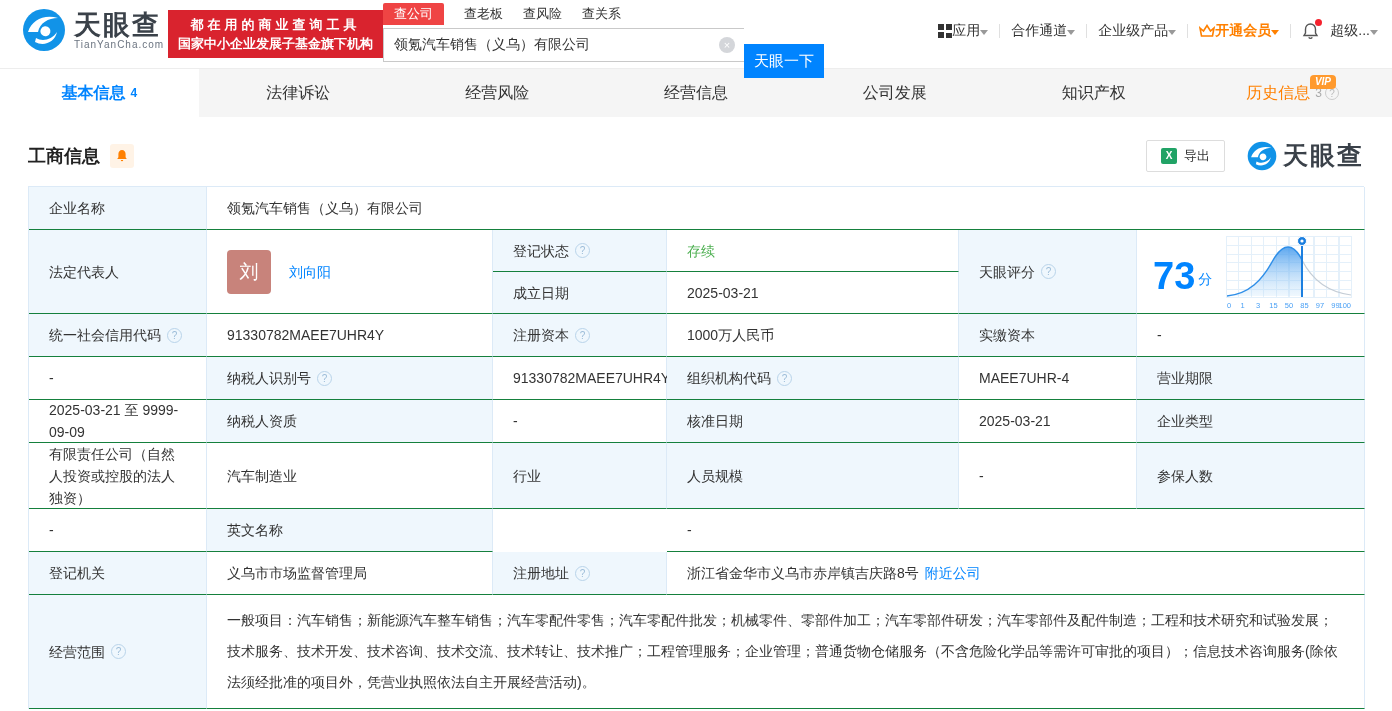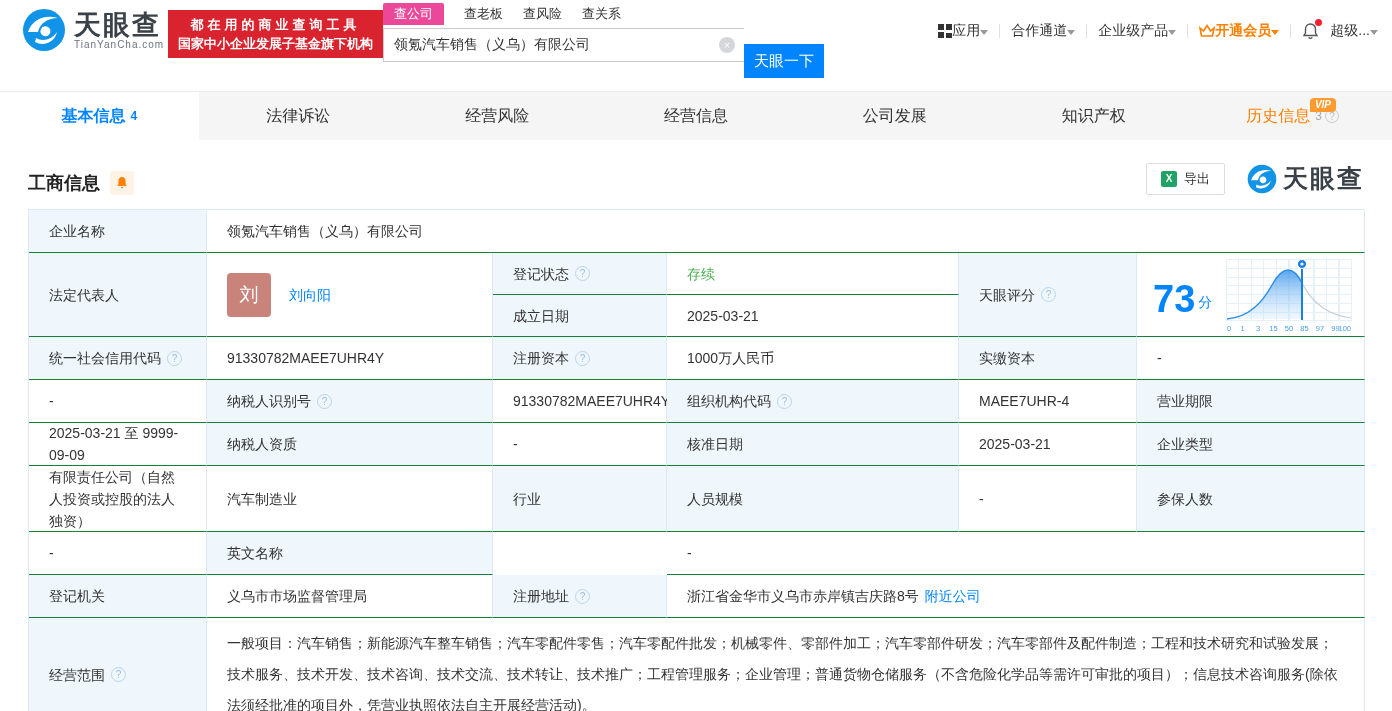--- a/index.html
+++ b/index.html
@@ -11,21 +11,21 @@
   .logo { position:absolute; left:22px; top:8px; display:flex; align-items:center; gap:8px; }
   .logo-text .brand { font-size:27px; font-weight:bold; color:#3a4149; letter-spacing:2px; line-height:28px;}
   .logo-text .domain { font-size:10px; color:#6b7480; letter-spacing:1px; }
   .slogan { position:absolute; left:168px; top:10px; background:#d9232e; color:#fff;
     padding:5px 10px; font-size:13px; font-weight:bold; line-height:19px; text-align:center; }
   .slogan .l1 { letter-spacing:4px; }
 
   .search { position:absolute; left:383px; top:3px; }
   .search-tabs { display:flex; gap:20px; align-items:center; font-size:13px; margin-bottom:3px; }
   .search-tab { color:#333; cursor:pointer; padding:2px 0; }
-  .search-tab.active { background:#ec4899; color:#fff; padding:2px 11px; border-radius:2px 2px 0 0; }
+  .search-tab.active { background:#ef4444; color:#fff; padding:2px 11px; border-radius:2px 2px 0 0; }
   .search-row { display:flex; }
   .search-box { position:relative; }
   .search-box input { width:361px; height:34px; border:1px solid #c9c9c9; border-right:none;
     padding:0 30px 0 10px; font-size:14px; color:#333; outline:none;
     font-family:"Liberation Sans","DejaVu Sans",sans-serif; }
   .clear-icon { position:absolute; right:9px; top:9px; width:16px; height:16px; border-radius:50%;
     background:#d4d6da; color:#fff; font-size:11px; line-height:16px; text-align:center; cursor:pointer; }
   .search-btn { width:80px; height:34px; background:#0084ff; color:#fff; border:none;
     font-size:15px; cursor:pointer; font-family:inherit;margin-top:16px; }
 
@@ -33,35 +33,35 @@
   .nav-item { display:flex; align-items:center; gap:0; color:#333; cursor:pointer; white-space:nowrap; }
   .nav-sep { width:1px; height:14px; background:#e0e0e0; }
   .caret { width:0; height:0; border-left:4px solid transparent; border-right:4px solid transparent;
     border-top:5px solid #999; margin-top:2px; }
   .vip-link { color:#ff8000; font-weight:bold; }
   .vip-link .caret{ border-top-color:#ff8000; }
   .bell-wrap { position:relative; }
   .bell-dot { position:absolute; top:-3px; right:-3px; width:7px; height:7px; background:#f5222d; border-radius:50%; }
 
   
-  .tab-bar { display:flex; height:49px; background:#f5f5f5; border-top:1px solid #ededed; margin-top:25px;}
+  .tab-bar { display:flex; height:49px; background:#f5f5f5; border-top:1px solid #ededed; margin-top:2px;}
   .main-tab { flex:1; display:flex; align-items:center; justify-content:center; gap:3px;
     font-size:16px; color:#333; cursor:pointer; position:relative; }
   .main-tab.active { background:#fff; color:#0084ff; font-weight:bold; }
   .tab-count { font-size:12px; color:#0084ff; margin-left:2px; }
   .main-tab.history { color:#ff8000; }
   .main-tab.history .tab-count { color:#aaa; }
   .vip-badge { position:absolute; top:6px; right:56px; background:#ff9a2e; color:#fff;
     font-size:10px; font-style:italic; font-weight:bold; padding:0 5px; line-height:14px;
     border-radius:4px 4px 4px 0; }
   .q-mini { width:14px; height:14px; border-radius:50%; border:1px solid #ccc; color:#bbb;
     font-size:10px; line-height:13px; text-align:center; font-weight:normal; }
 
   
-  .section-head { display:flex; justify-content:space-between; align-items:flex-end; margin:22px 28px 14px 28px; }
+  .section-head { display:flex; justify-content:space-between; align-items:center; margin:22px 28px 14px 28px; }
   .sh-left { display:flex; align-items:center; gap:10px; }
   .section-title { font-size:18px; font-weight:bold; color:#222; }
   .bell-chip { width:24px; height:24px; background:#fff3e6; border-radius:3px; display:flex;
     align-items:center; justify-content:center; cursor:pointer; }
   .sh-right { display:flex; align-items:center; gap:22px; }
   .export-btn { display:flex; align-items:center; gap:7px; border:1px solid #ddd; border-radius:2px;
     background:#fff; padding:6px 14px; font-size:13px; color:#333; cursor:pointer; font-family:inherit; }
   .xls-icon { width:16px; height:16px; background:#21a366; border-radius:2px; color:#fff;
     font-size:10px; font-weight:bold; line-height:16px; text-align:center; }
   .brand-right { display:flex; align-items:center; gap:6px; }

